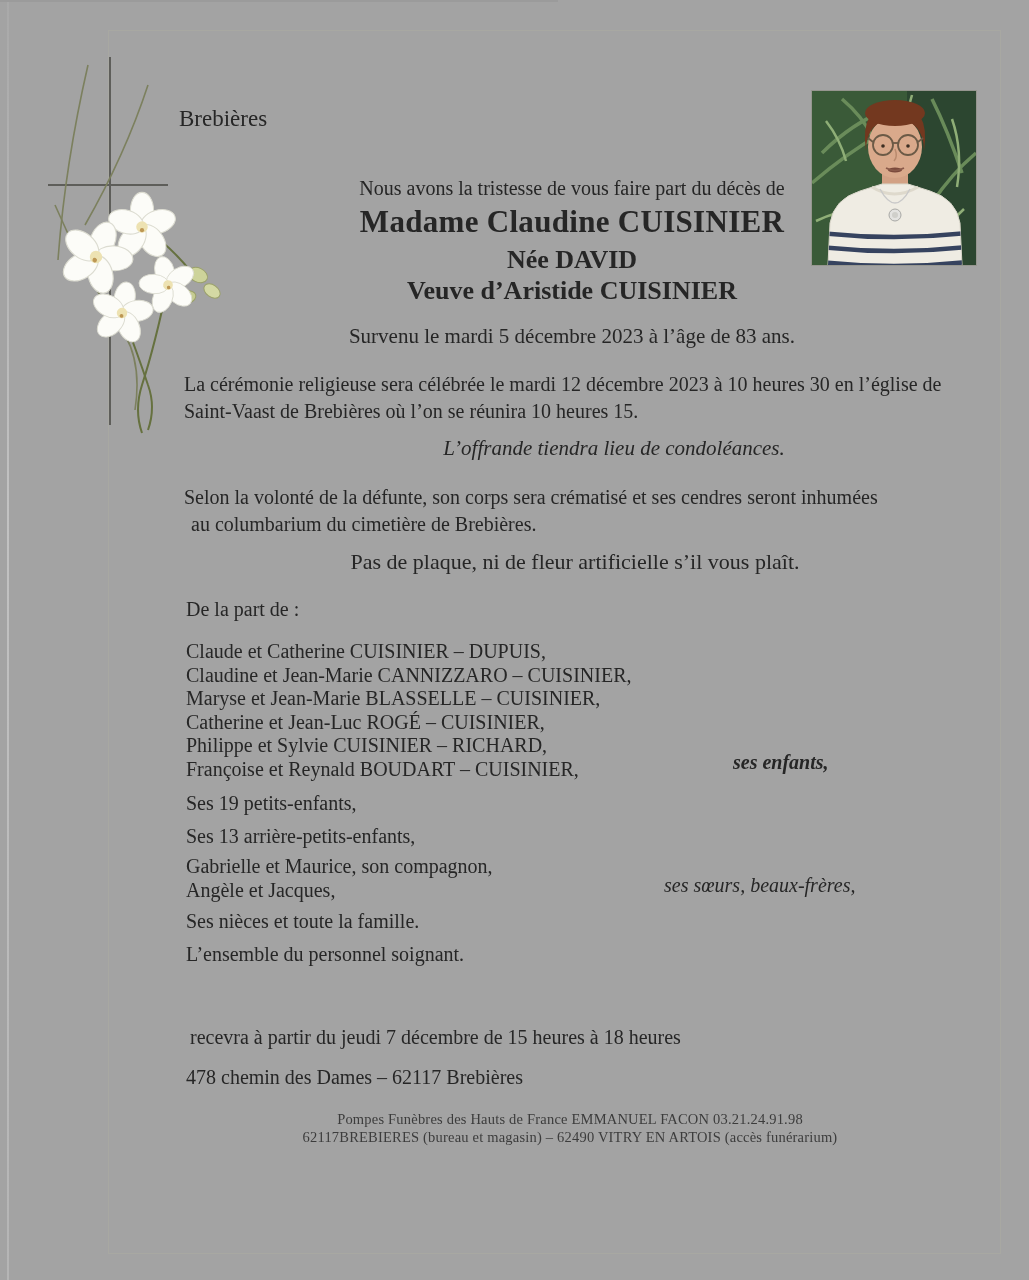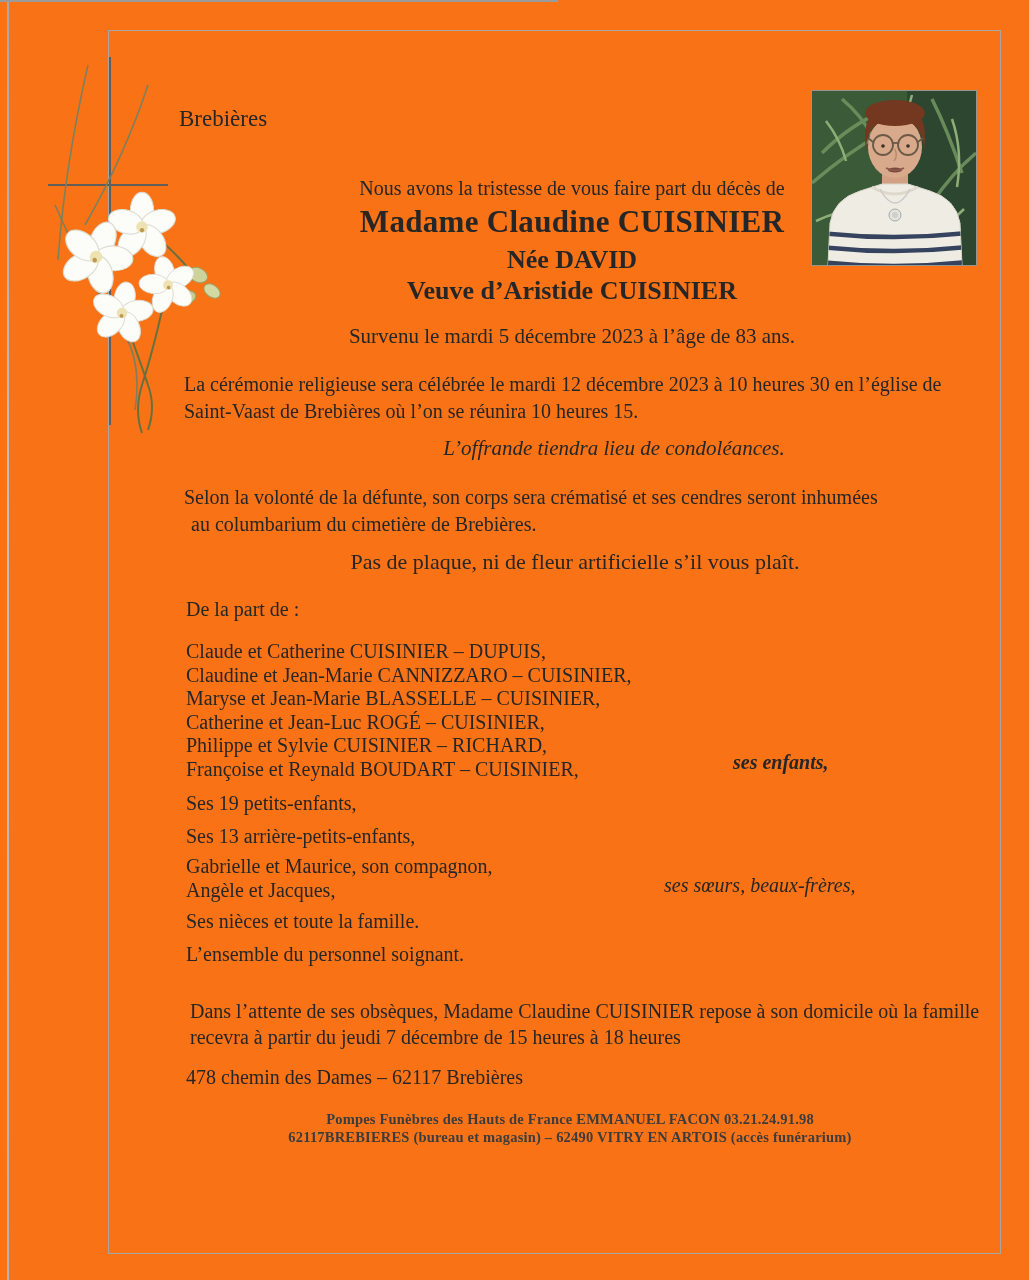--- a/index.html
+++ b/index.html
@@ -1,19 +1,19 @@
 <!DOCTYPE html>
 <html><head>
 <meta charset="utf-8">
 <style>
   html,body { margin:0; padding:0; background:#ffffff; }
   .page {
     position:relative;
     width:1029px; height:1280px;
-    background:#f97316;
+    background:#a3a3a3;
     overflow:hidden;
     font-family:"Liberation Serif","DejaVu Serif",serif;
     color:#262626;
   }
   .scan-edge {
     position:absolute; left:7px; top:0; width:2px; height:1280px;
     background:linear-gradient(#a9a9a9,#c2c2c2 40%,#b5b5b5);
   }
   .scan-top {
     position:absolute; left:0; top:0; width:558px; height:2px;
@@ -29,21 +29,21 @@
   .center { text-align:center; white-space:nowrap; }
   .city { font-size:23px; }
   .intro { font-size:20px;margin-top:20px; }
   .name-title { font-size:31px; font-weight:bold; letter-spacing:0.3px; }
   .sub-title { font-size:26px; font-weight:bold; }
   .survenu { font-size:21px; }
   .italic { font-style:italic; }
   .offering { font-size:21px; }
   .noflowers { font-size:22px; }
   .names { font-size:20px; line-height:23.5px; }
-  .footer-line { font-size:14.5px; line-height:18px; color:#3c3c3c; letter-spacing:0.2px;font-weight:bold; }
+  .footer-line { font-size:14.5px; line-height:18px; color:#3c3c3c; letter-spacing:0.2px; }
   .photo {
     position:absolute; left:811px; top:90px; width:164px; height:174px;
     border:1px solid #96968f; box-sizing:content-box;
   }
   .deco { position:absolute; left:30px; top:45px; width:210px; height:390px; }
   svg { display:block; }
 </style>
 </head>
 <body>
 
@@ -200,21 +200,20 @@
 
   <div class="abs names" style="left:186px; top:855px;">
     <div>Gabrielle et Maurice, son compagnon,</div>
     <div>Angèle et Jacques,</div>
   </div>
   <div class="abs italic body-text" style="left:664px; top:872px;">ses sœurs, beaux-frères,</div>
 
   <div class="abs body-text" style="left:186px; top:908px;">Ses nièces et toute la famille.</div>
   <div class="abs body-text" style="left:186px; top:941px;">L’ensemble du personnel soignant.</div>
 
-  <div class="abs body-text" style="left:190px; top:998px;">Dans l’attente de ses obsèques, Madame Claudine CUISINIER repose à son domicile où la famille</div>
   <div class="abs body-text" style="left:190px; top:1024px;">recevra à partir du jeudi 7 décembre de 15 heures à 18 heures</div>
 
   <div class="abs body-text" style="left:186px; top:1064px;">478 chemin des Dames – 62117 Brebières</div>
 
   <div class="abs center footer-line" style="left:130px; top:1110px; width:880px;">Pompes Funèbres des Hauts de France EMMANUEL FACON 03.21.24.91.98</div>
   <div class="abs center footer-line" style="left:130px; top:1128px; width:880px;">62117BREBIERES (bureau et magasin) – 62490 VITRY EN ARTOIS (accès funérarium)</div>
 
 </div>
 
 </body></html>

